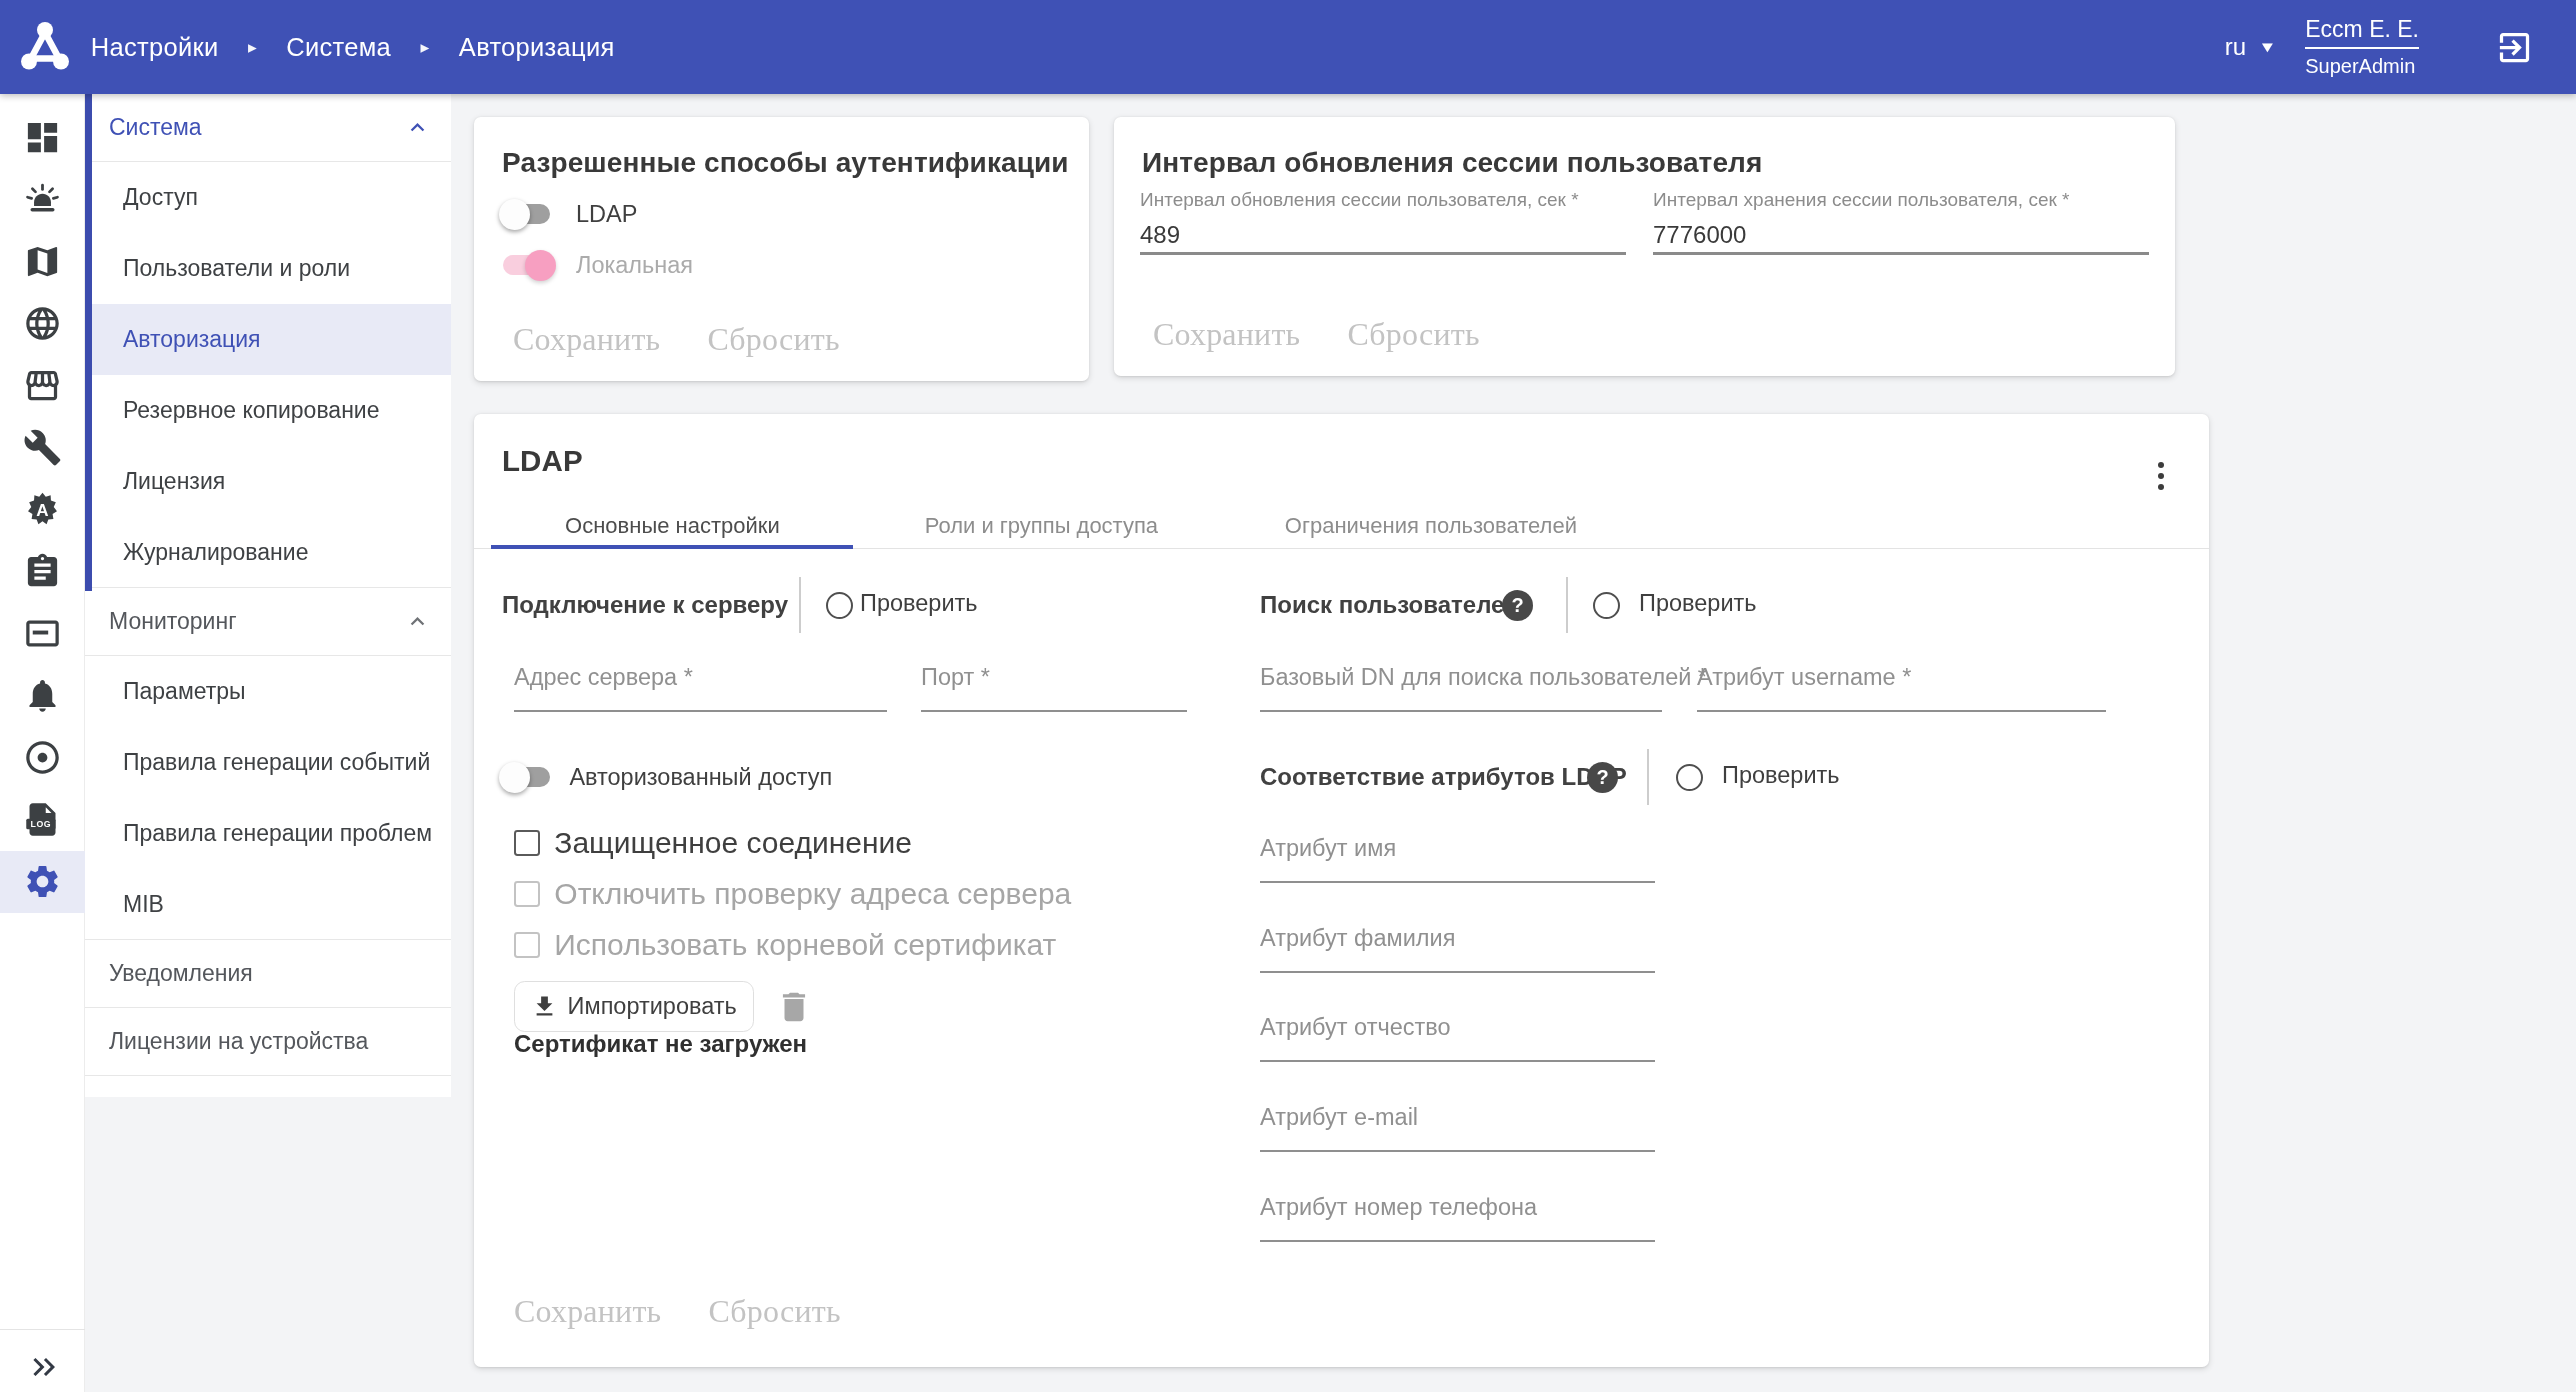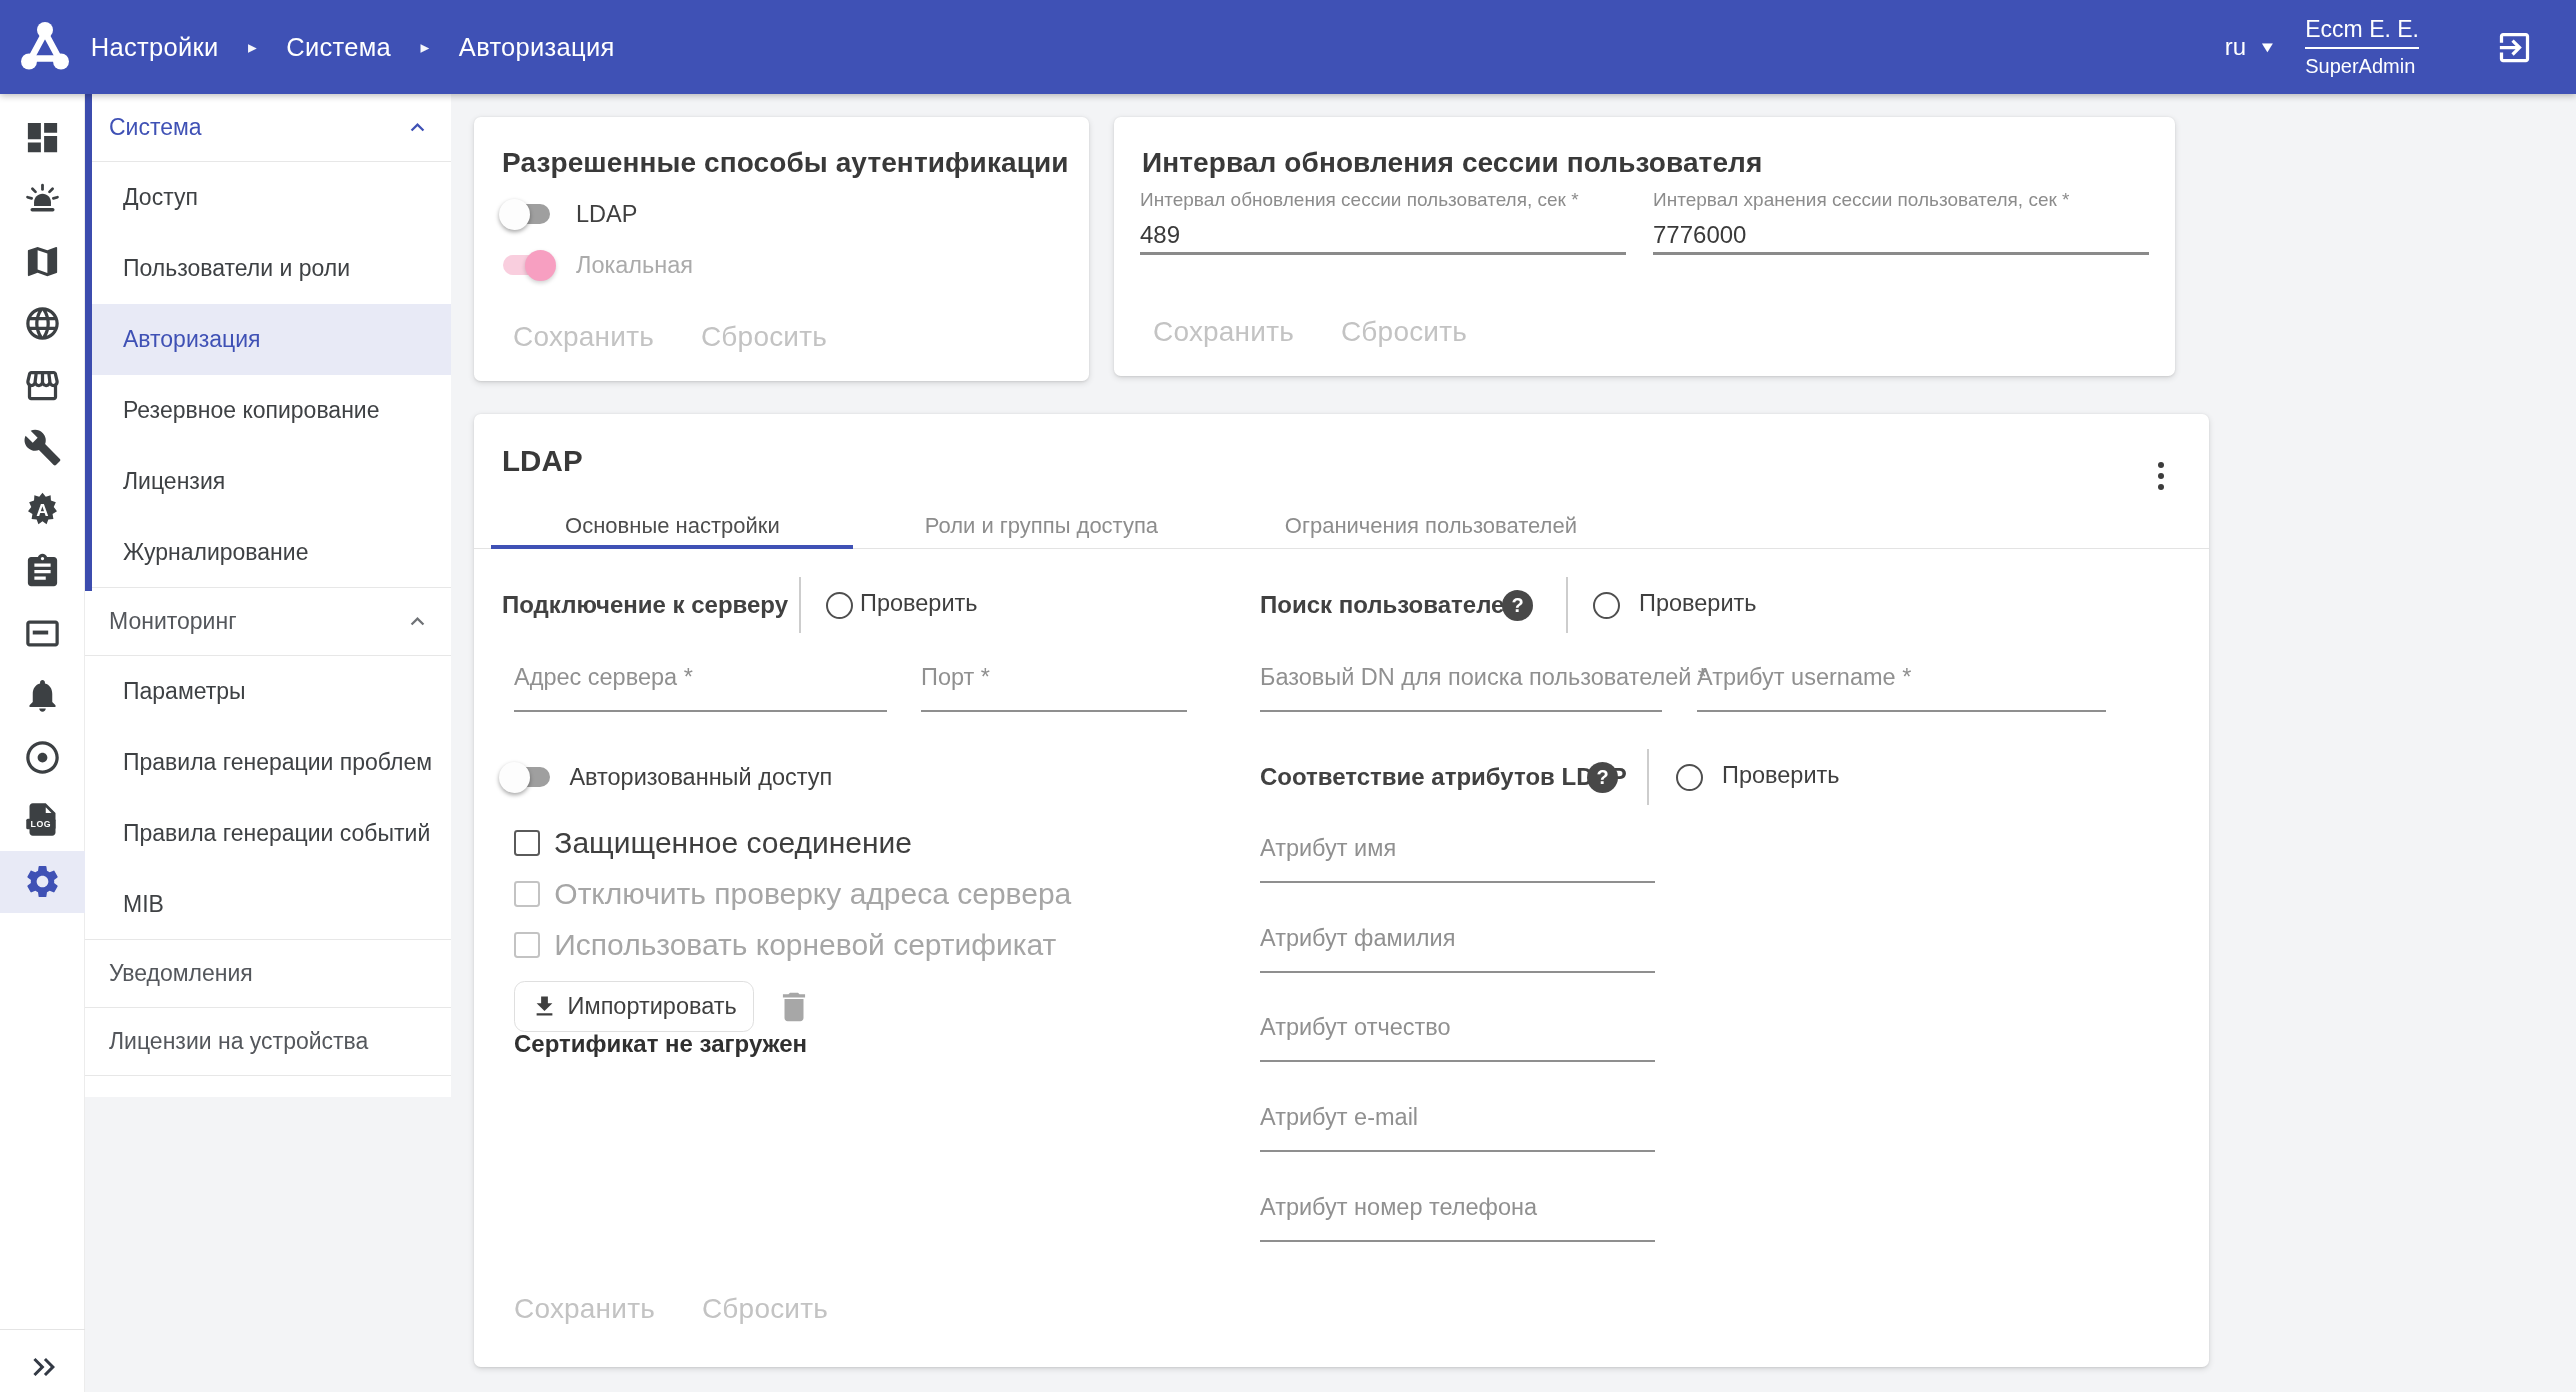--- a/index.html
+++ b/index.html
@@ -109,22 +109,22 @@
   .switch.pink .track{background:#f9cede;}
   .switch.pink .knob{background:#f79fc1;box-shadow:0 2px 4px rgba(0,0,0,.18);}
   .toggle-row{position:absolute;display:flex;align-items:center;}
   .toggle-label{font-size:23.5px;color:#3f3f3f;margin-left:24px;}
   .toggle-label.dim{color:#ababab;}
   .t1{left:28px;top:82px;}
   .t2{left:28px;top:133px;}
   
   .btn-row{position:absolute;display:flex;gap:47px;}
   .flat-btn{
-    background:none;border:none;font-family:Liberation Sans, sans-serif;
-    font-size:28px;font-weight:500;color:var(--btn-disabled);
+    background:none;border:none;font-family:Liberation Serif, serif;
+    font-size:32px;font-weight:500;color:var(--btn-disabled);
     letter-spacing:0.2px;cursor:pointer;padding:0;
   }
   .card-a .btn-row{left:39px;top:204px;}
   .card-b .btn-row{left:39px;top:199px;}
   .card-c .btn-row{left:40px;top:879px;}
   
   .sess-field{position:absolute;top:72px;height:67px;cursor:text;}
   .sess-field.f1{left:26px;width:486px;}
   .sess-field.f2{left:539px;width:496px;}
   .slabel{position:absolute;top:0;font-size:19px;color:#8c8c8c;white-space:nowrap;}
@@ -340,24 +340,24 @@
         <div class="side-head">
           <span>Мониторинг</span>
           <span class="chev"><svg viewBox="0 0 24 24">
               <path d="M12 8l-6 6 1.41 1.41L12 10.83l4.59 4.58L18 14z"></path>
             </svg></span>
         </div>
         <div class="side-item">
           <span>Параметры</span>
         </div>
         <div class="side-item">
+          <span>Правила генерации событий</span>
+        </div>
+        <div class="side-item">
           <span>Правила генерации проблем</span>
-        </div>
-        <div class="side-item">
-          <span>Правила генерации событий</span>
         </div>
         <div class="side-item items-end">
           <span>MIB</span>
         </div>
       </div>
       <div class="side-group">
         <div class="side-head">
           <span>Уведомления</span>
         </div>
       </div>

